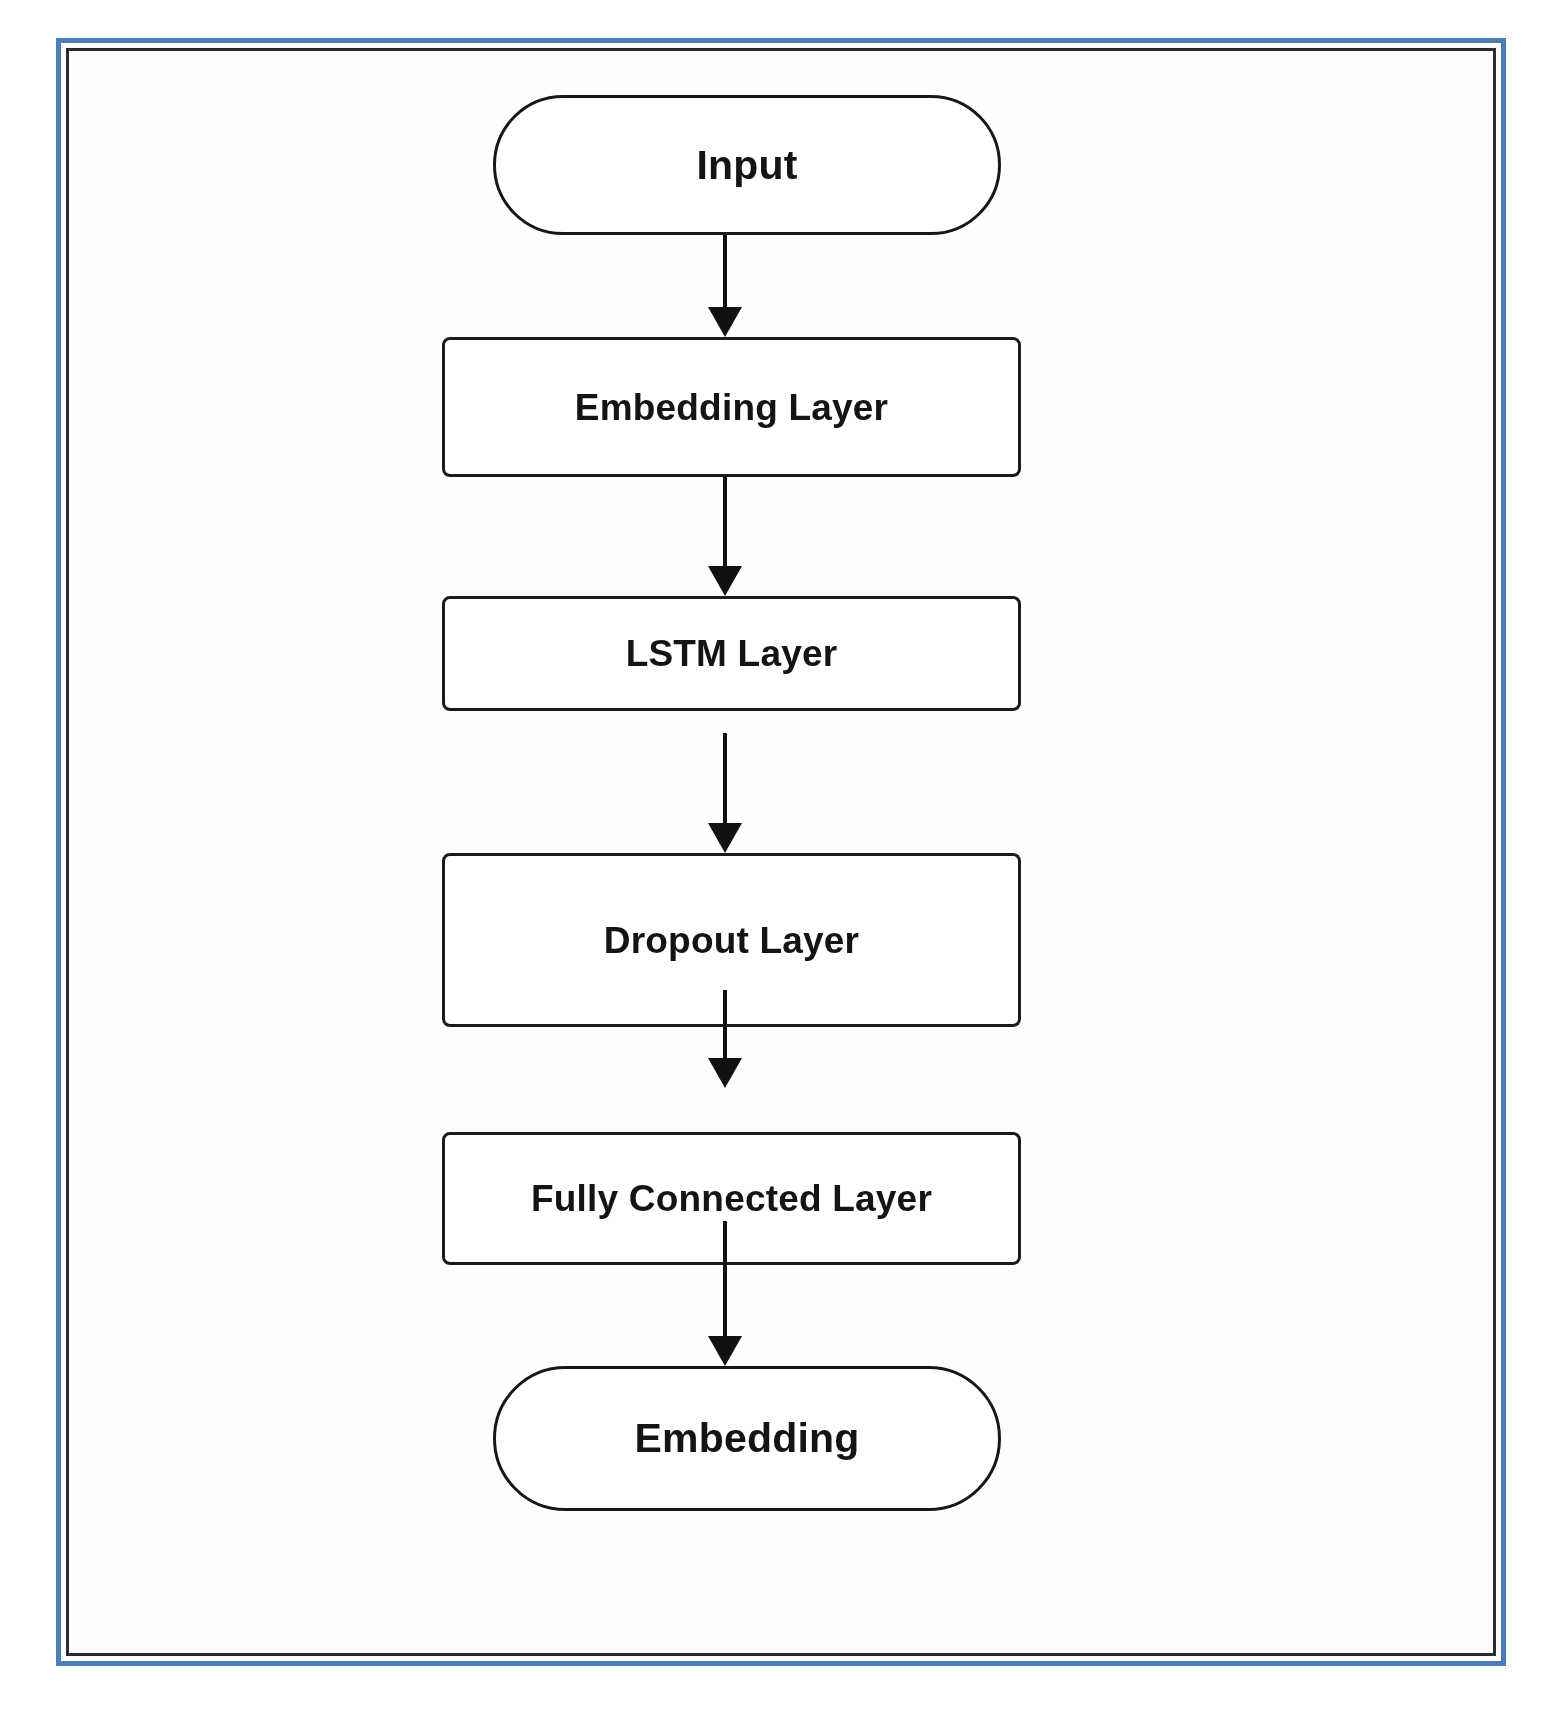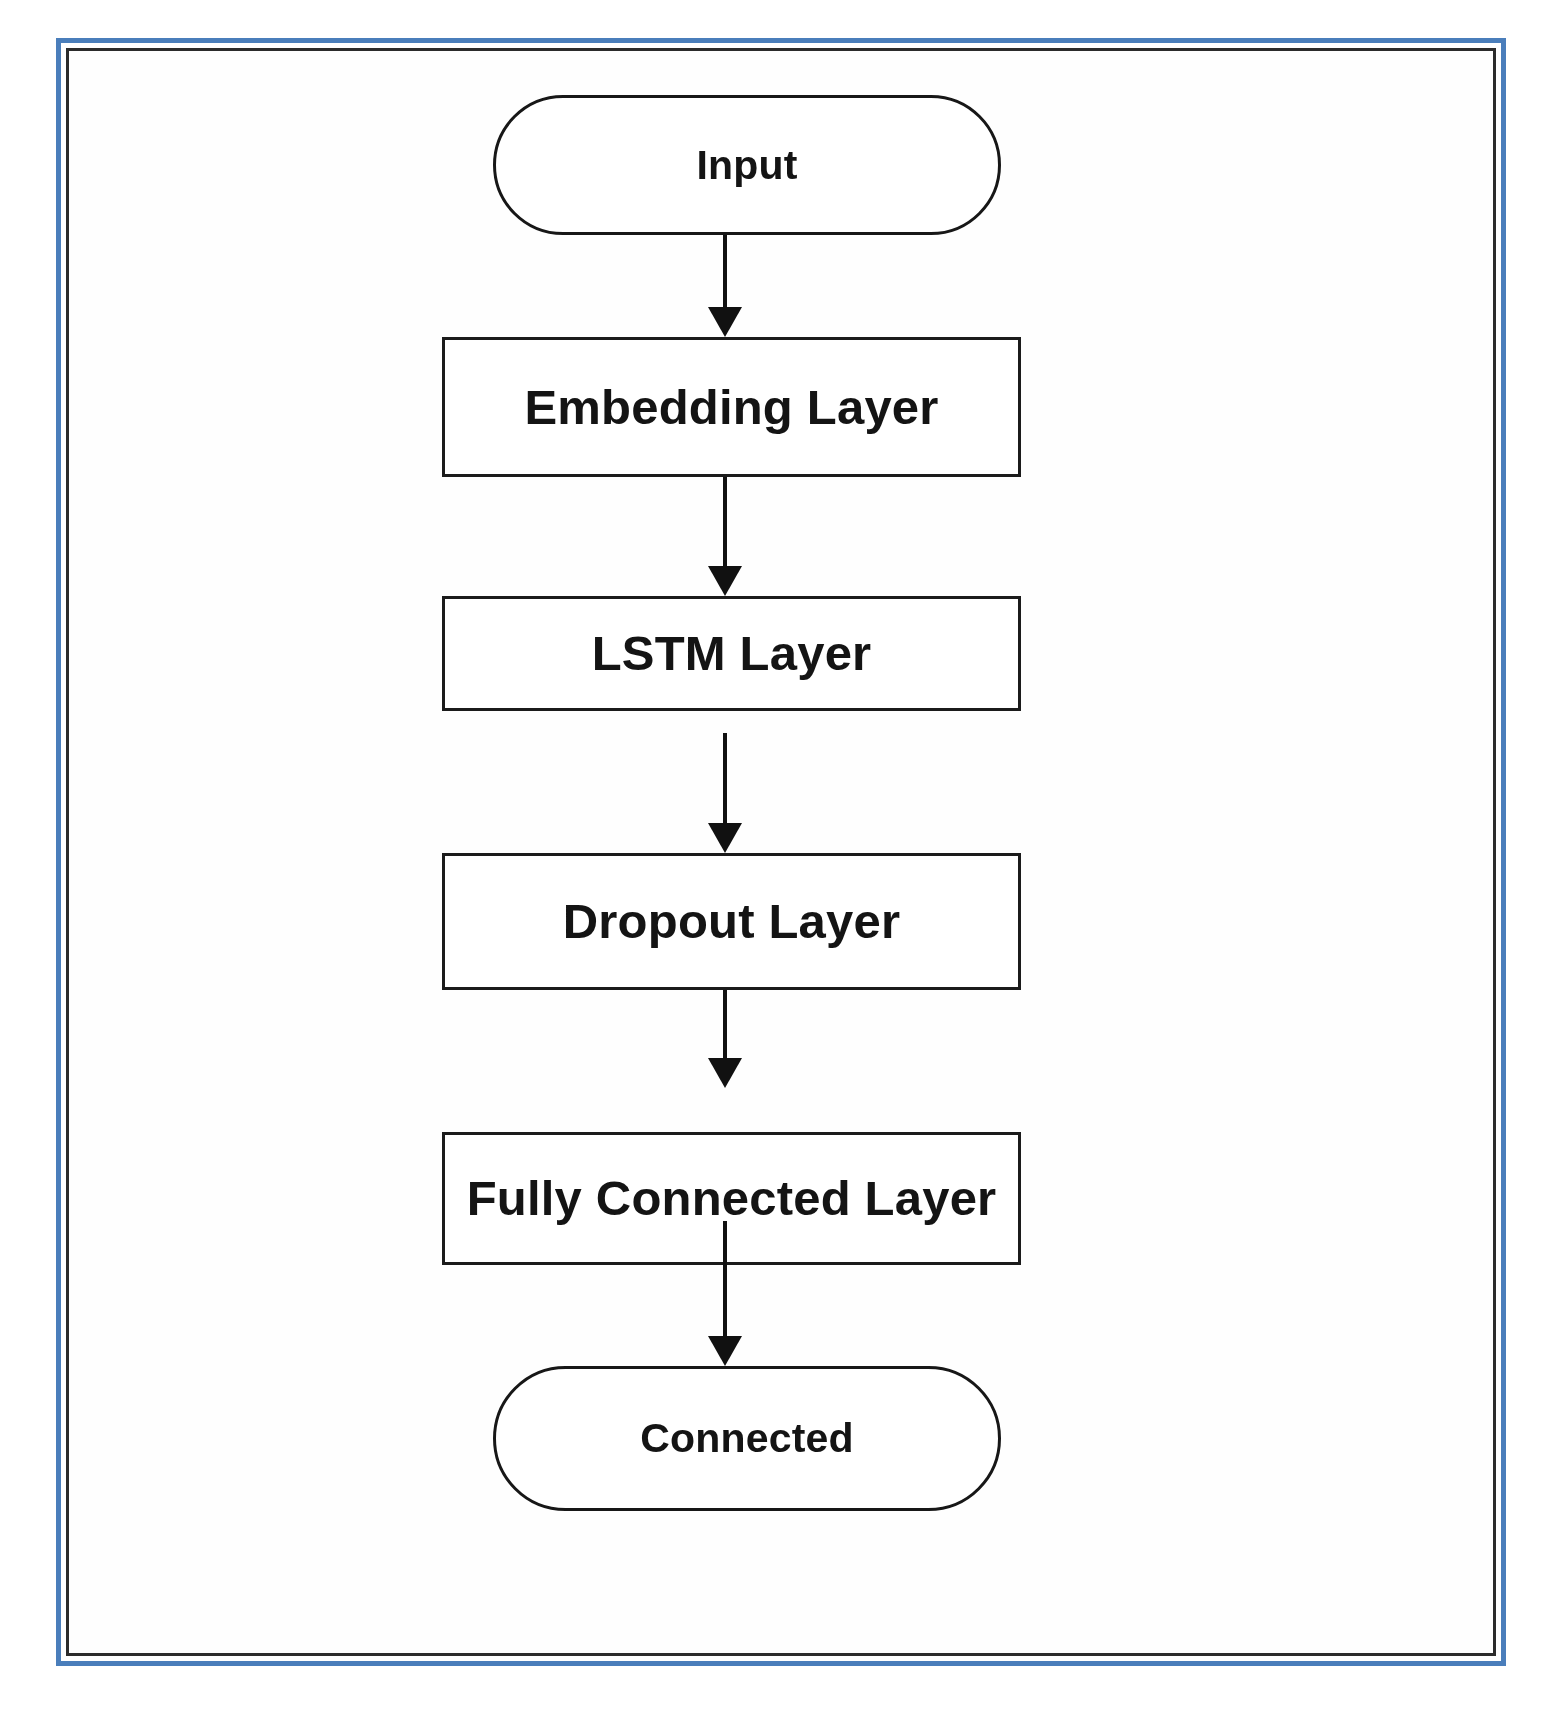--- a/index.html
+++ b/index.html
@@ -60,22 +60,22 @@
   }
 
   .node-terminal {
     border: 3px solid #171717;
     border-radius: 999px;
     font-size: 41px;
   }
 
   .node-process {
     border: 3px solid #1b1b1b;
-    border-radius: 0;
-    font-size: 49px;
+    border-radius: 8px;
+    font-size: 37px;
   }
 
   .node-label {
     display: block;
     line-height: 1;
   }
 
   
   .connector {
     position: absolute;
@@ -126,37 +126,37 @@
 
       <div class="node node-process" style="left:373px; top:545px; width:579px; height:115px;">
         <span class="node-label">LSTM Layer</span>
       </div>
 
       <div class="connector" style="left:656px; top:682px; height:120px;">
         <div class="conn-line" style="height:90px;"></div>
         <div class="conn-head" style="top:90px;"></div>
       </div>
 
-      <div class="node node-process" style="left:373px; top:802px; width:579px; height:137px;">
+      <div class="node node-process" style="left:373px; top:802px; width:579px; height:174px;">
         <span class="node-label">Dropout Layer</span>
       </div>
 
       <div class="connector" style="left:656px; top:939px; height:98px;">
         <div class="conn-line" style="height:68px;"></div>
         <div class="conn-head" style="top:68px;"></div>
       </div>
 
       <div class="node node-process" style="left:373px; top:1037px; width:579px; height:133px;margin-top:44px;">
         <span class="node-label">Fully Connected Layer</span>
       </div>
 
       <div class="connector" style="left:656px; top:1170px; height:145px;">
         <div class="conn-line" style="height:115px;"></div>
         <div class="conn-head" style="top:115px;"></div>
       </div>
 
       <div class="node node-terminal" style="left:424px; top:1315px; width:508px; height:145px;">
-        <span class="node-label">Connected</span>
+        <span class="node-label">Embedding</span>
       </div>
 
     </div>
   </div>
 </div>
 
 </body></html>

